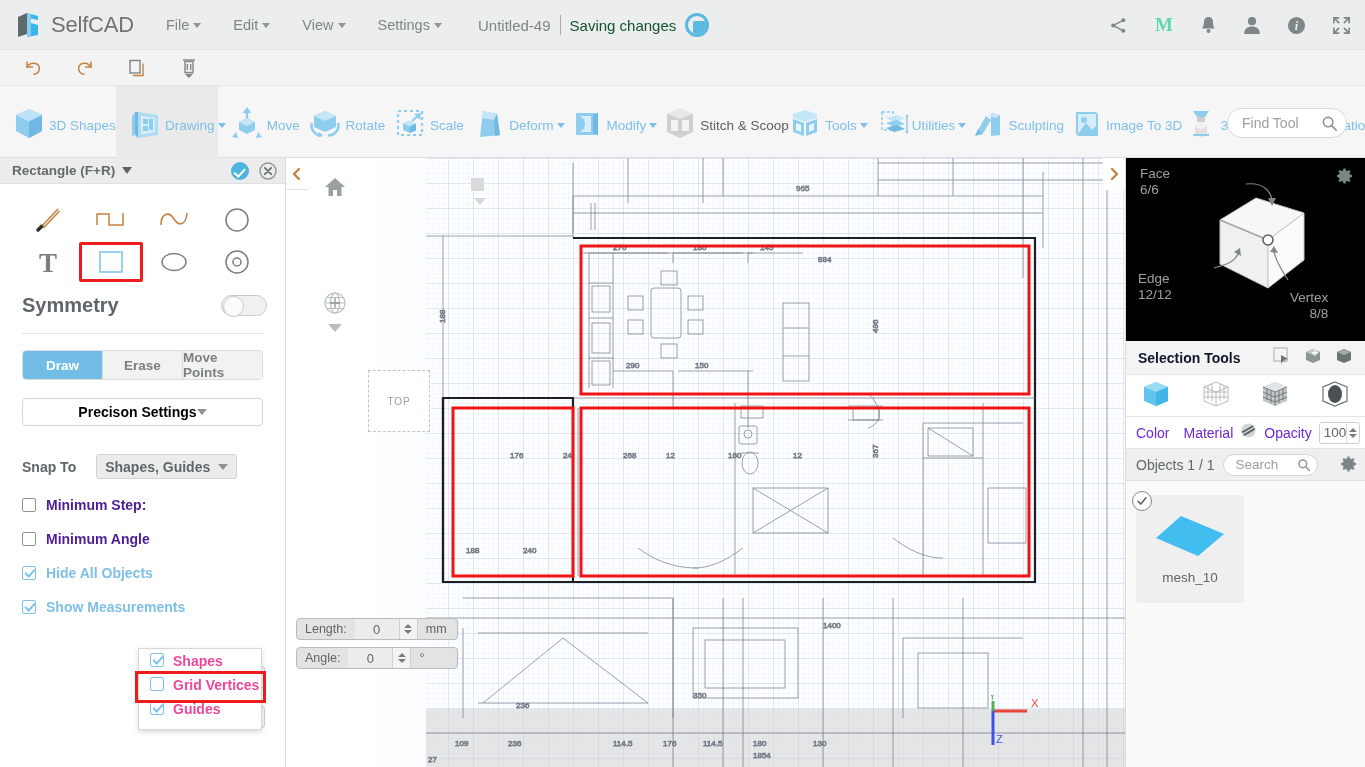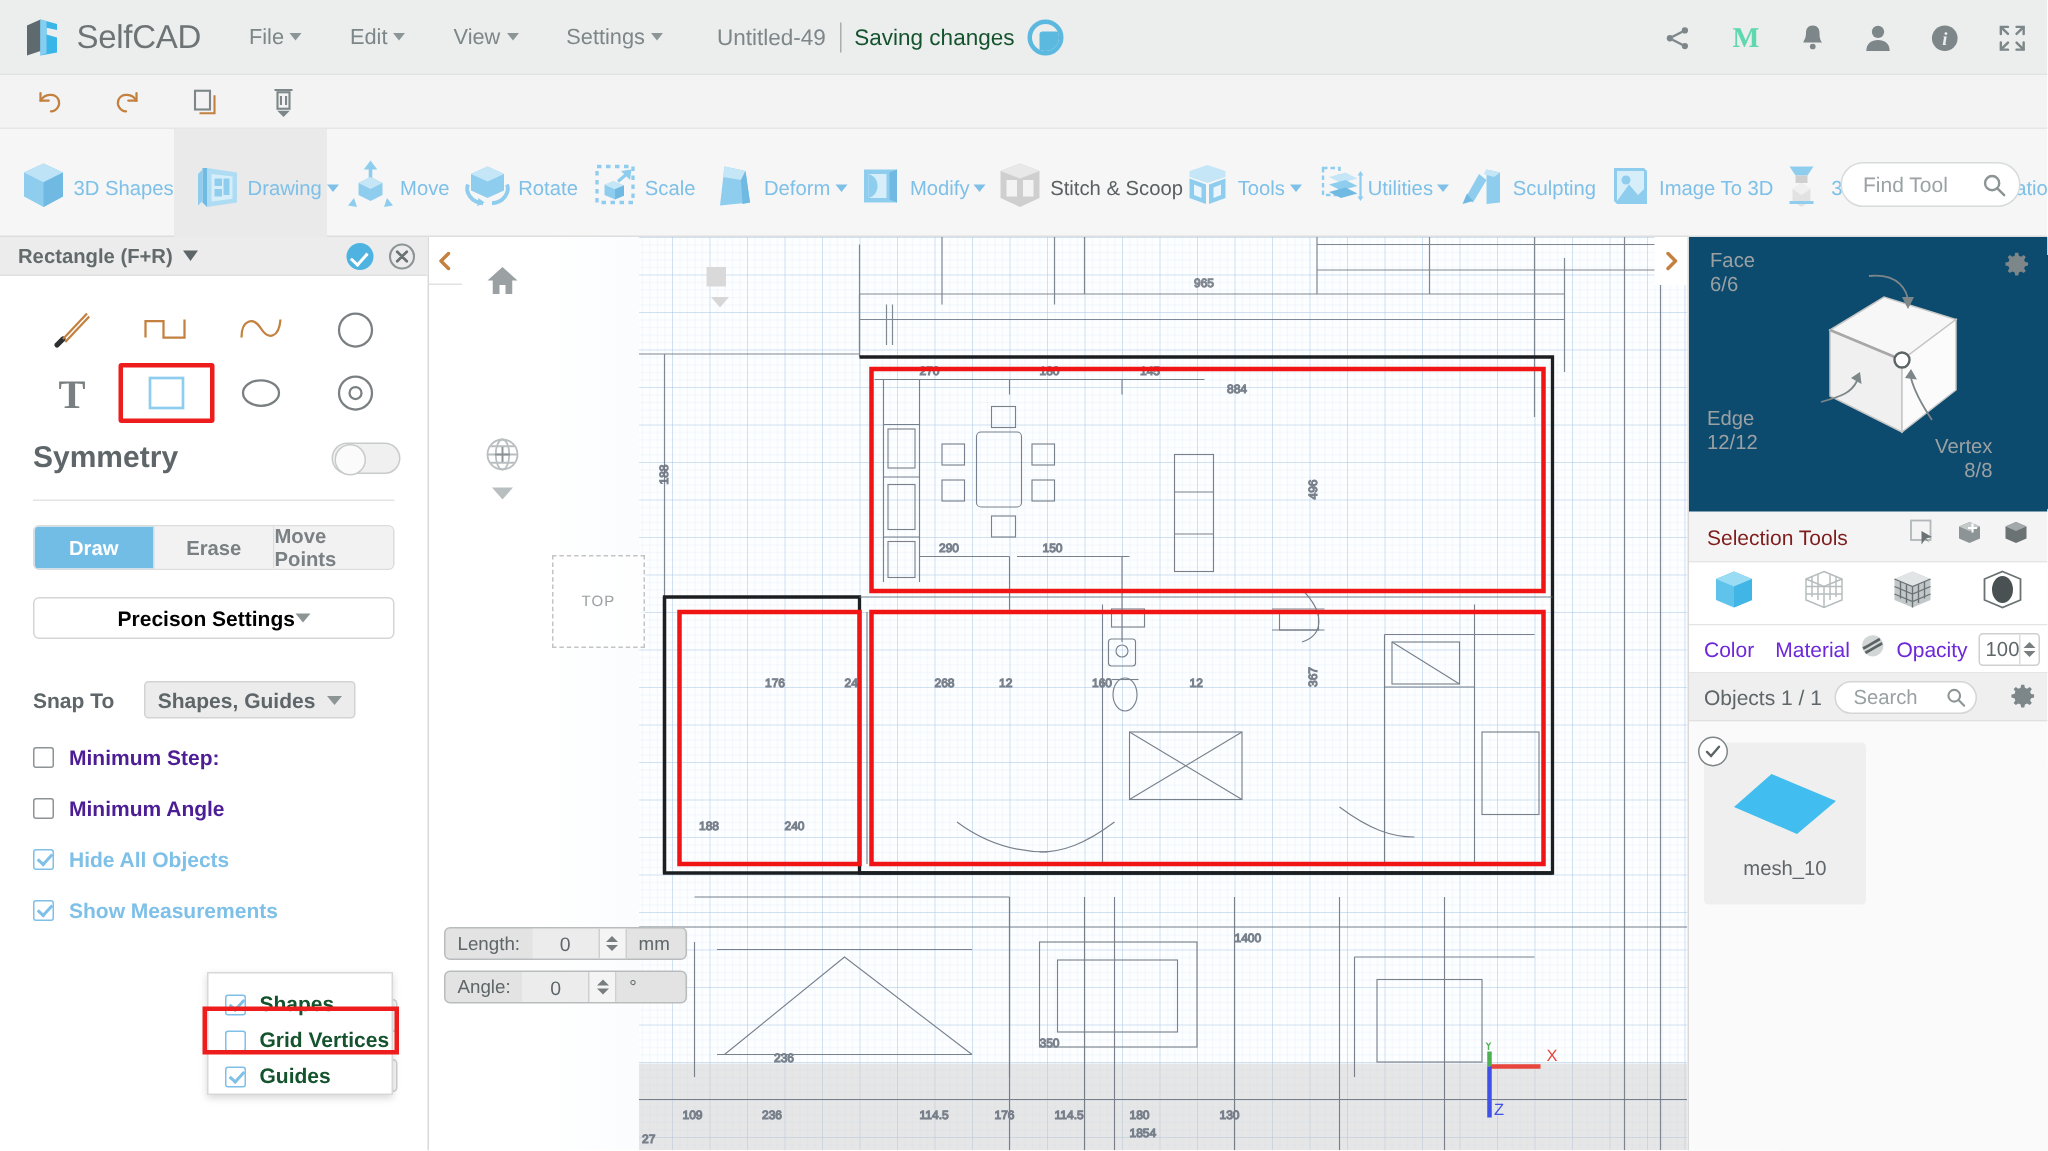--- a/index.html
+++ b/index.html
@@ -193,22 +193,22 @@
   .spin-up { width:0;height:0;border-left:4px solid transparent;border-right:4px solid transparent;border-bottom:4px solid #787e80; }
   .spin-dn { width:0;height:0;border-left:4px solid transparent;border-right:4px solid transparent;border-top:4px solid #787e80; }
 
   
   .snap-dd {
     position: absolute; left: 138px; top: 490px; width: 124px;
     background: #fff; border: 1px solid #d8d8d8; box-shadow: 0 2px 5px rgba(0,0,0,.16);
     z-index: 40; padding: 4px 0;
   }
   .snap-dd-item {
-    height: 24px; display: flex; align-items: flex-end; gap: 9px; padding-left: 11px;
-    font-size: 14px; color: #14532d; cursor: pointer;
+    height: 24px; display: flex; align-items: flex-start; gap: 9px; padding-left: 11px;
+    font-size: 14px; color: #ec4899; cursor: pointer;
   }
   .dd-highlight {
     position: absolute; left: 135px; top: 513px; width: 131px; height: 32px;
     border: 3px solid #ee1c1c; z-index: 45; pointer-events: none;
   }
 
   
   .viewport {
     position: absolute; left: 286px; top: 158px; width: 839px; height: 609px;
     background: #ffffff; overflow: hidden;
@@ -260,33 +260,33 @@
   }
   .meas-unit { font-size: 12.5px; color: #5f6669; padding: 0 10px 0 8px; }
 
   .axis-gizmo { position: absolute; right: 78px; bottom: 10px; width: 60px; height: 62px; z-index: 12; }
 
   
   .rightpanel {
     position: absolute; left: 1125px; top: 158px; width: 240px; height: 609px;
     background: #fafafa; border-left: 1px solid #d9d9d9;
   }
-  .rp-top { position: relative; height: 183px; background: #0c4a6e; }
+  .rp-top { position: relative; height: 183px; background: #000000; }
   .rp-gear { position: absolute; right: 12px; top: 10px; cursor: pointer; }
   .rp-lbl { position: absolute; font-size: 13.5px; color: #9ba1a3; line-height: 16px; }
   .rp-face { left: 14px; top: 8px; }
   .rp-edge { left: 12px; top: 113px; }
   .rp-vertex { left: 164px; top: 132px; text-align: right; }
   .rp-cube-svg { position: absolute; left: 58px; top: 10px; }
 
   .rp-seltools {
     height: 34px; background: #f4f4f4; display: flex; align-items: center;
     padding: 0 12px; border-bottom: 1px solid #e4e4e4;
   }
-  .rp-seltools-lbl { font-size: 14px; color: #7f1d1d; }
+  .rp-seltools-lbl { font-size: 14px; color: #0f172a; font-weight: bold; }
   .rp-seltools-icons { margin-left: auto; display: flex; align-items: center; gap: 13px; }
   .rp-mode-row {
     height: 42px; background: #fff; display: flex; align-items: center;
     justify-content: space-around; border-bottom: 1px solid #e4e4e4;
   }
   .rp-mode { cursor: pointer; }
   .rp-props {
     height: 32px; background: #fff; display: flex; align-items: center;
     padding: 0 6px 0 10px; gap: 7px; border-bottom: 1px solid #e4e4e4;
   }

